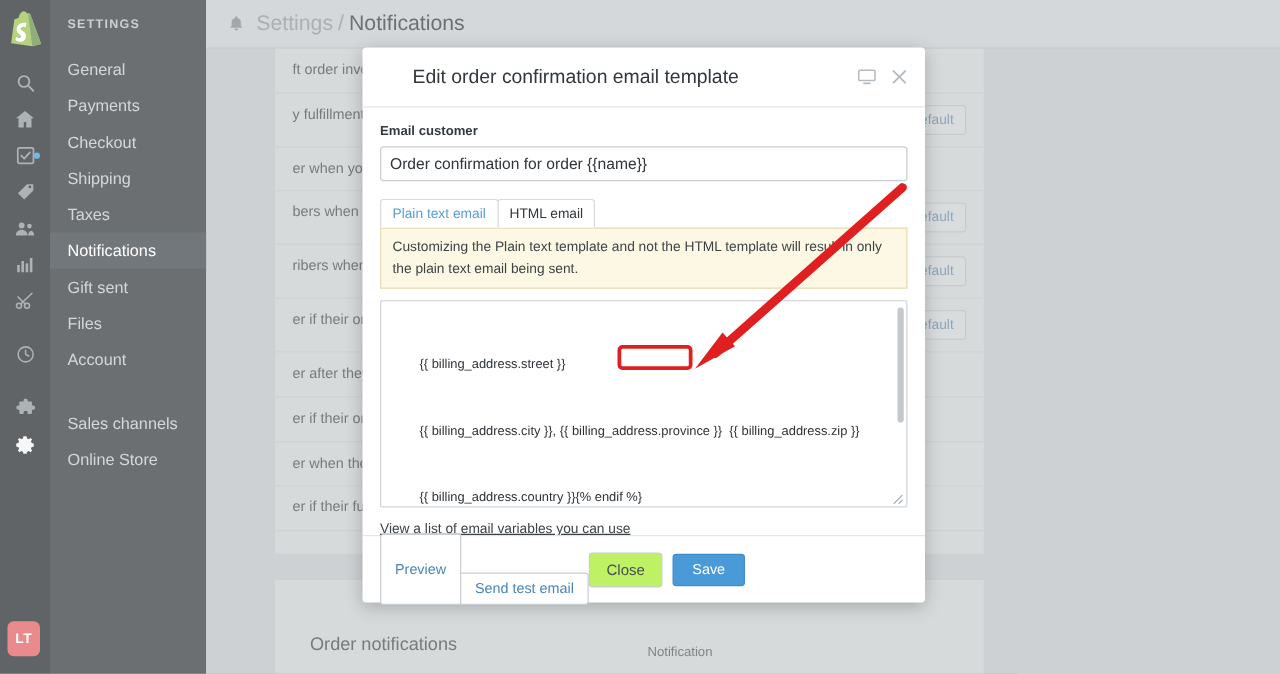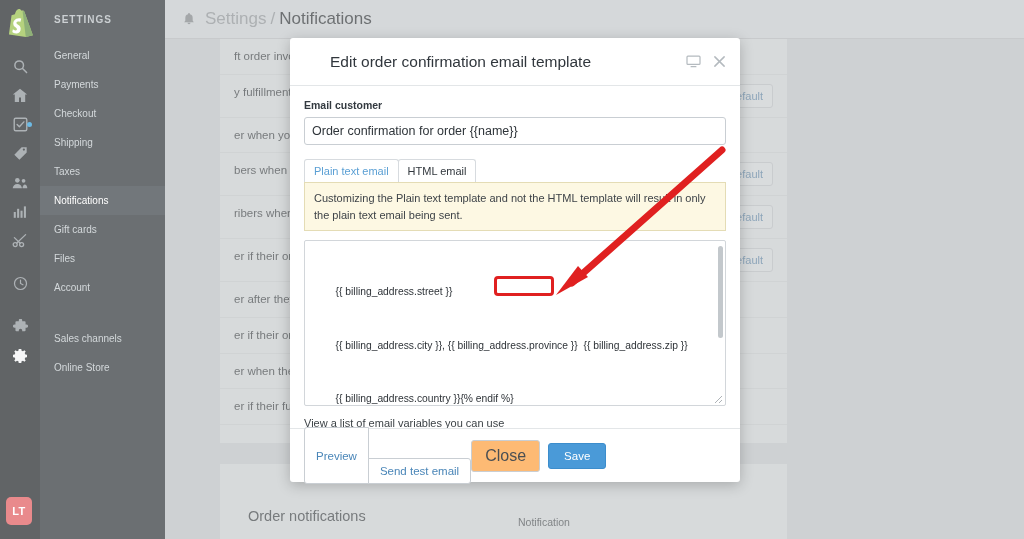--- a/index.html
+++ b/index.html
@@ -41,21 +41,21 @@
     position: absolute; left: 40px; top: 0; width: 125px; height: 539px;
     background: #2b3236;
   }
   .nav-title {
     color: #b6bcc0; font-size: 10px; font-weight: bold; letter-spacing: 1px;
     padding: 14px 0 0 14px;
   }
   .nav-list { margin-top: 16px; }
   .nav-item {
     height: 29px; line-height: 29px; padding-left: 14px;
-    color: #c2c8cc; font-size: 10px; white-space: nowrap;
+    color: #c2c8cc; font-size: 13px; white-space: nowrap;
   }
   .nav-item.active { background: #363d42; color: #fff; }
   .nav-spacer { height: 22px; }
 
   
   .page {
     position: absolute; left: 165px; top: 0; right: 0; bottom: 0;
     background: #b9bdc0;
   }
   .topbar {
@@ -167,22 +167,22 @@
     padding: 0 14px;
   }
   .btngroup { display: flex; }
   .btn {
     border: 1px solid #c9ced3; background: #fff; font-size: 11.5px;
     padding: 6px 11px; color: #4a86b8; white-space: nowrap;
   }
   .btngroup .btn:first-child { border-radius: 3px 0 0 3px; }
   .btngroup .btn:last-child { border-radius: 0 3px 3px 0; margin-left: -1px; margin-top: 31px; }
   .btn-close {
-    border: 1px solid #c9ced3; background: #fdba74; border-radius: 3px;
-    font-size: 16px; padding: 6px 13px; color: #4a4f53;
+    border: 1px solid #c9ced3; background: #bef264; border-radius: 3px;
+    font-size: 12px; padding: 6px 13px; color: #4a4f53;
   }
   .btn-save {
     border: 1px solid #3c8dcc; background: #4a9ad8; border-radius: 3px;
     font-size: 11.5px; padding: 6px 15px; color: #fff; margin-left: 8px;
   }
 
   
   .anno { position: absolute; left: 0; top: 0; width: 1024px; height: 539px; pointer-events: none; }
   .hibox {
     position: absolute; left: 494px; top: 276px; width: 60px; height: 20px;
@@ -274,21 +274,21 @@
 
   <div class="navcol">
     <div class="nav-title">SETTINGS</div>
     <div class="nav-list">
       <div class="nav-item">General</div>
       <div class="nav-item">Payments</div>
       <div class="nav-item">Checkout</div>
       <div class="nav-item">Shipping</div>
       <div class="nav-item">Taxes</div>
       <div class="nav-item active">Notifications</div>
-      <div class="nav-item">Gift cards</div>
+      <div class="nav-item">Gift sent</div>
       <div class="nav-item">Files</div>
       <div class="nav-item">Account</div>
       <div class="nav-spacer"></div>
       <div class="nav-item">Sales channels</div>
       <div class="nav-item">Online Store</div>
     </div>
   </div>
 
   <div class="page">
     <div class="topbar">

